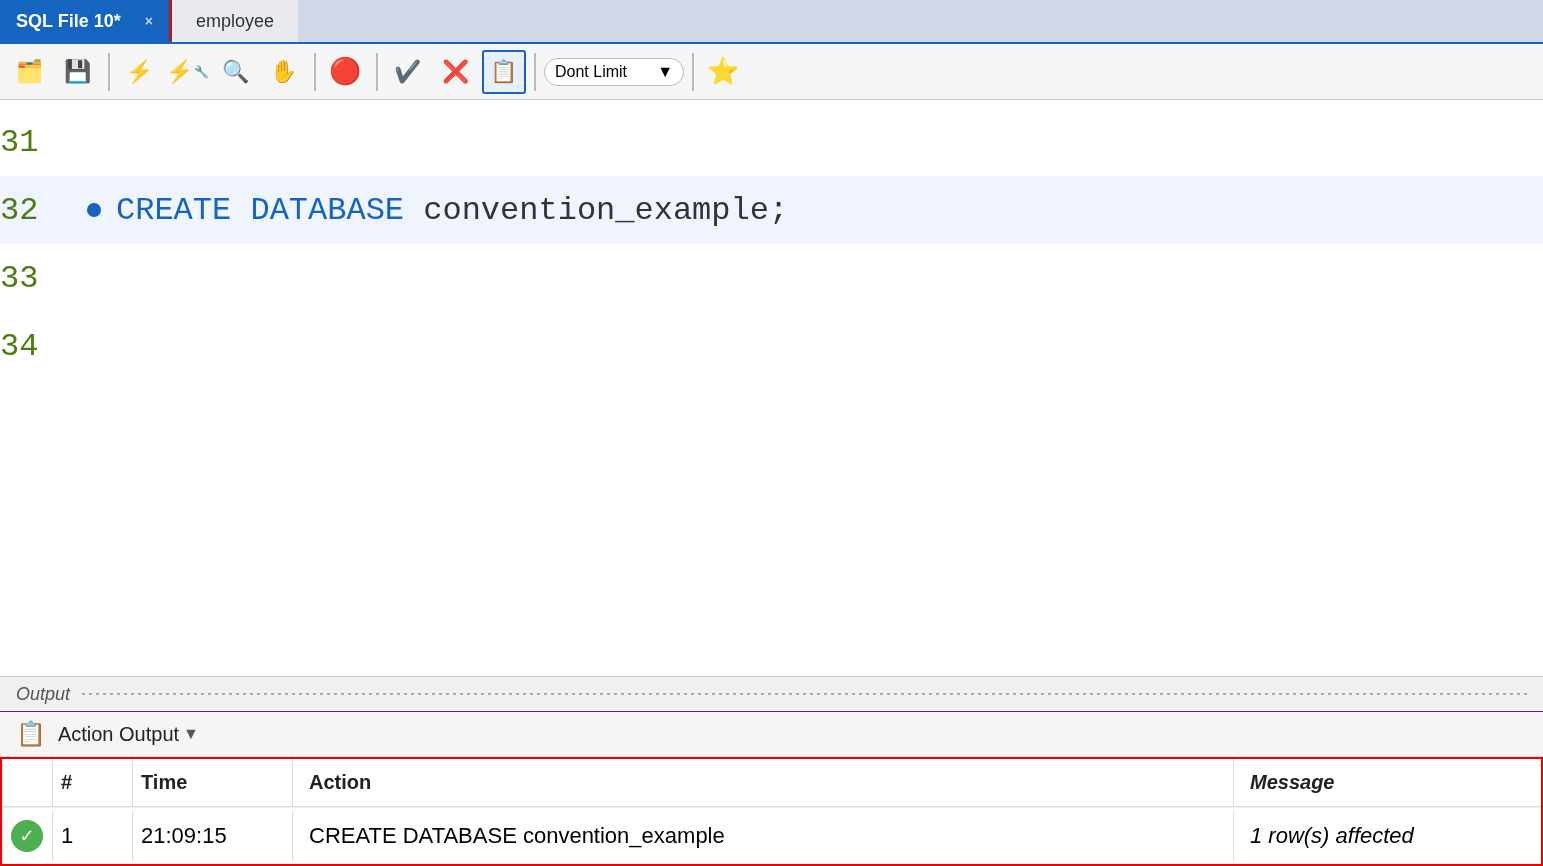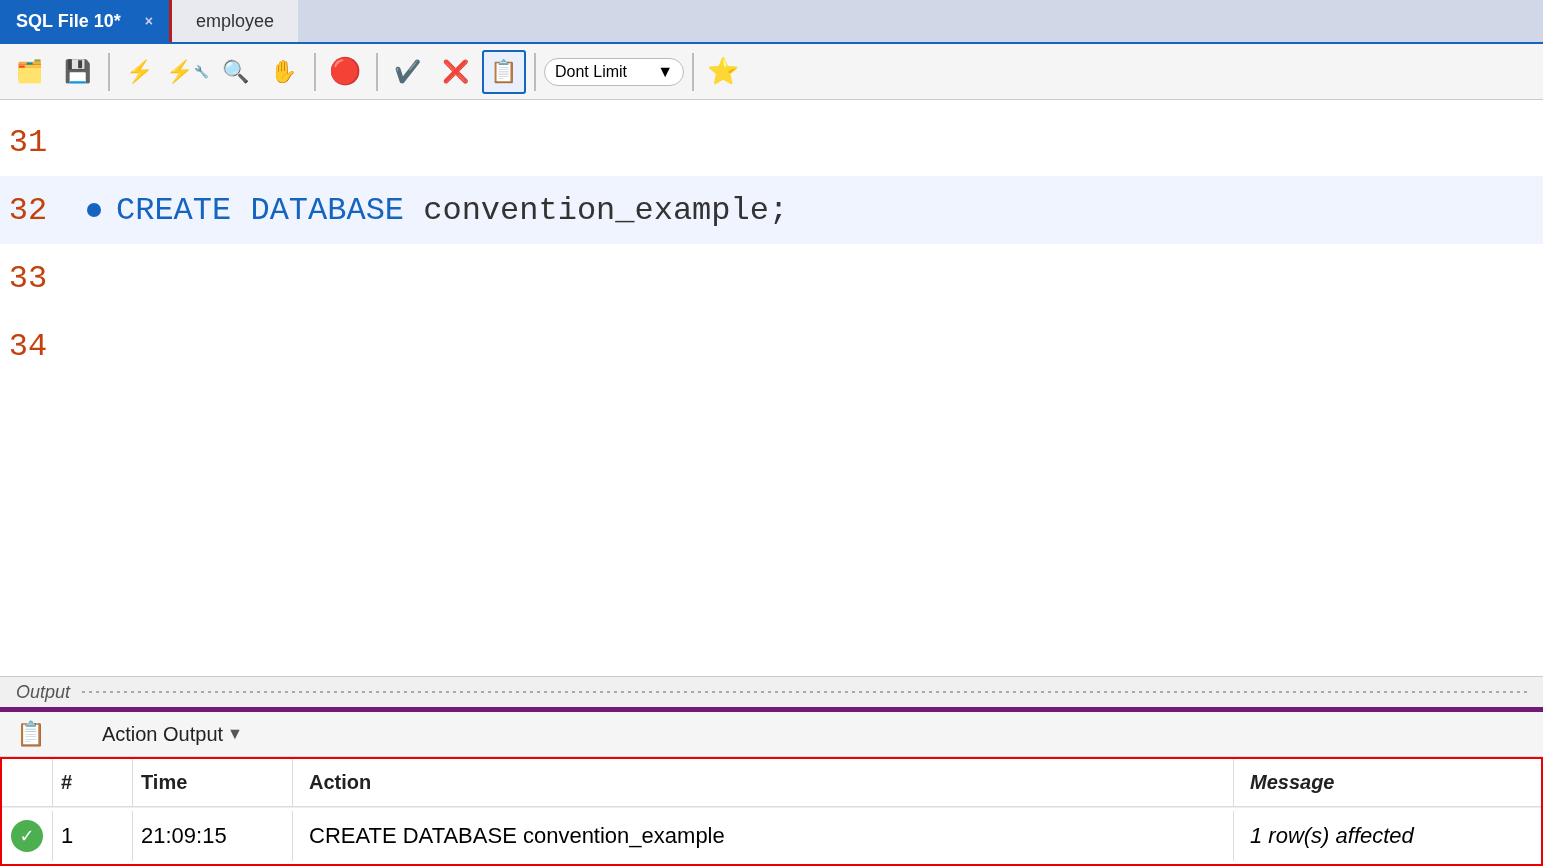--- a/index.html
+++ b/index.html
@@ -107,23 +107,23 @@
       overflow: hidden;
     }
     .code-line {
       display: flex;
       align-items: center;
       height: 68px;
       padding: 0 0;
     }
     .line-num {
       width: 80px;
-      text-align: center;
+      text-align: left;
       padding-right: 24px;
-      color: #c2410c;
+      color: #4d7c0f;
       font-size: 32px;
       font-weight: 400;
       font-family: 'Courier New', monospace;
       flex-shrink: 0;
     }
     .line-bullet {
       width: 28px;
       flex-shrink: 0;
       display: flex;
       align-items: center;
@@ -145,21 +145,21 @@
       background: #f0f4ff;
     }
     .kw-blue { color: #1565c0; font-weight: normal; }
     .kw-dark { color: #333; }
 
     
     .output-divider {
       height: 36px;
       background: #f0f0f0;
       border-top: 1px solid #ccc;
-      border-bottom: 5px solid #701a75;
+      border-bottom: 1px solid #701a75;
       display: flex;
       align-items: center;
       padding: 0 16px;
       flex-shrink: 0;
     }
     .output-label {
       color: #555;
       font-size: 18px;
       font-style: italic;
       margin-right: 12px;
@@ -192,21 +192,20 @@
     .action-output-label {
       font-size: 20px;
       color: #222;
       font-weight: 500;
     }
     .action-output-dropdown {
       display: flex;
       align-items: center;
       gap: 4px;
       cursor: pointer;
-      margin-left: 44px;
     }
     .dropdown-arrow {
       font-size: 16px;
       color: #555;
     }
 
     
     .results-table-wrap {
       border: 2px solid #e00;
       margin: 0;

